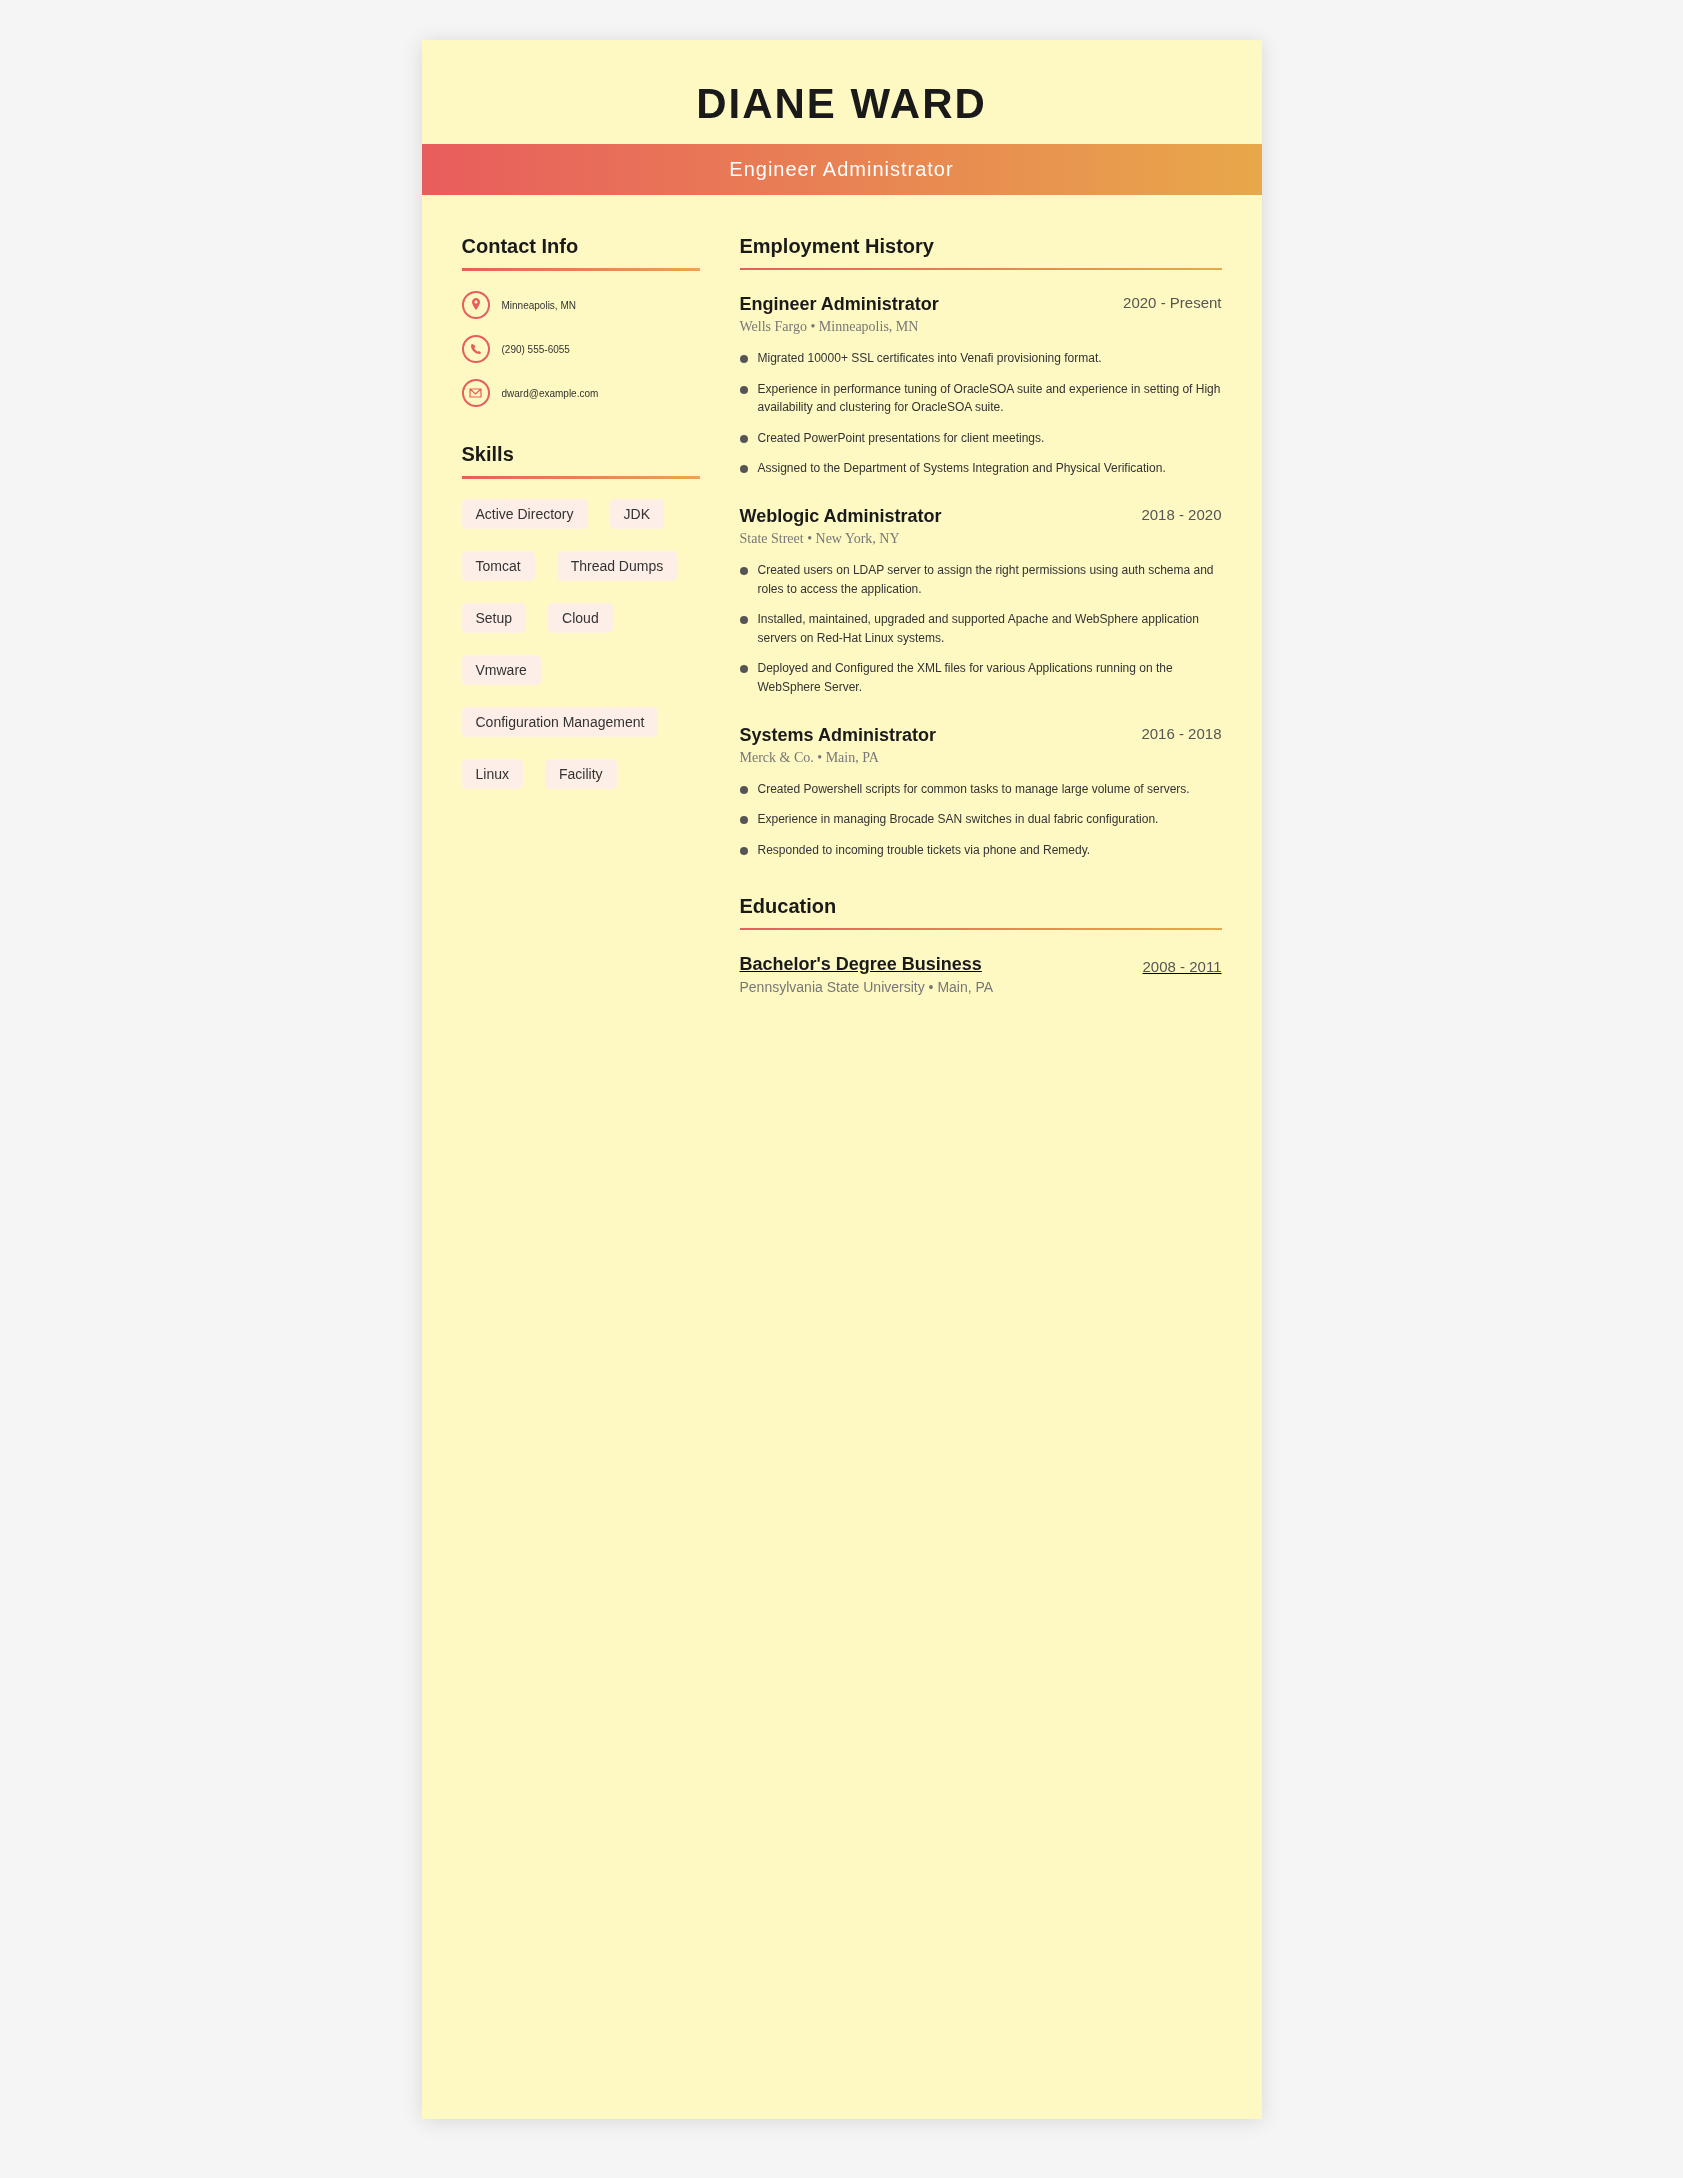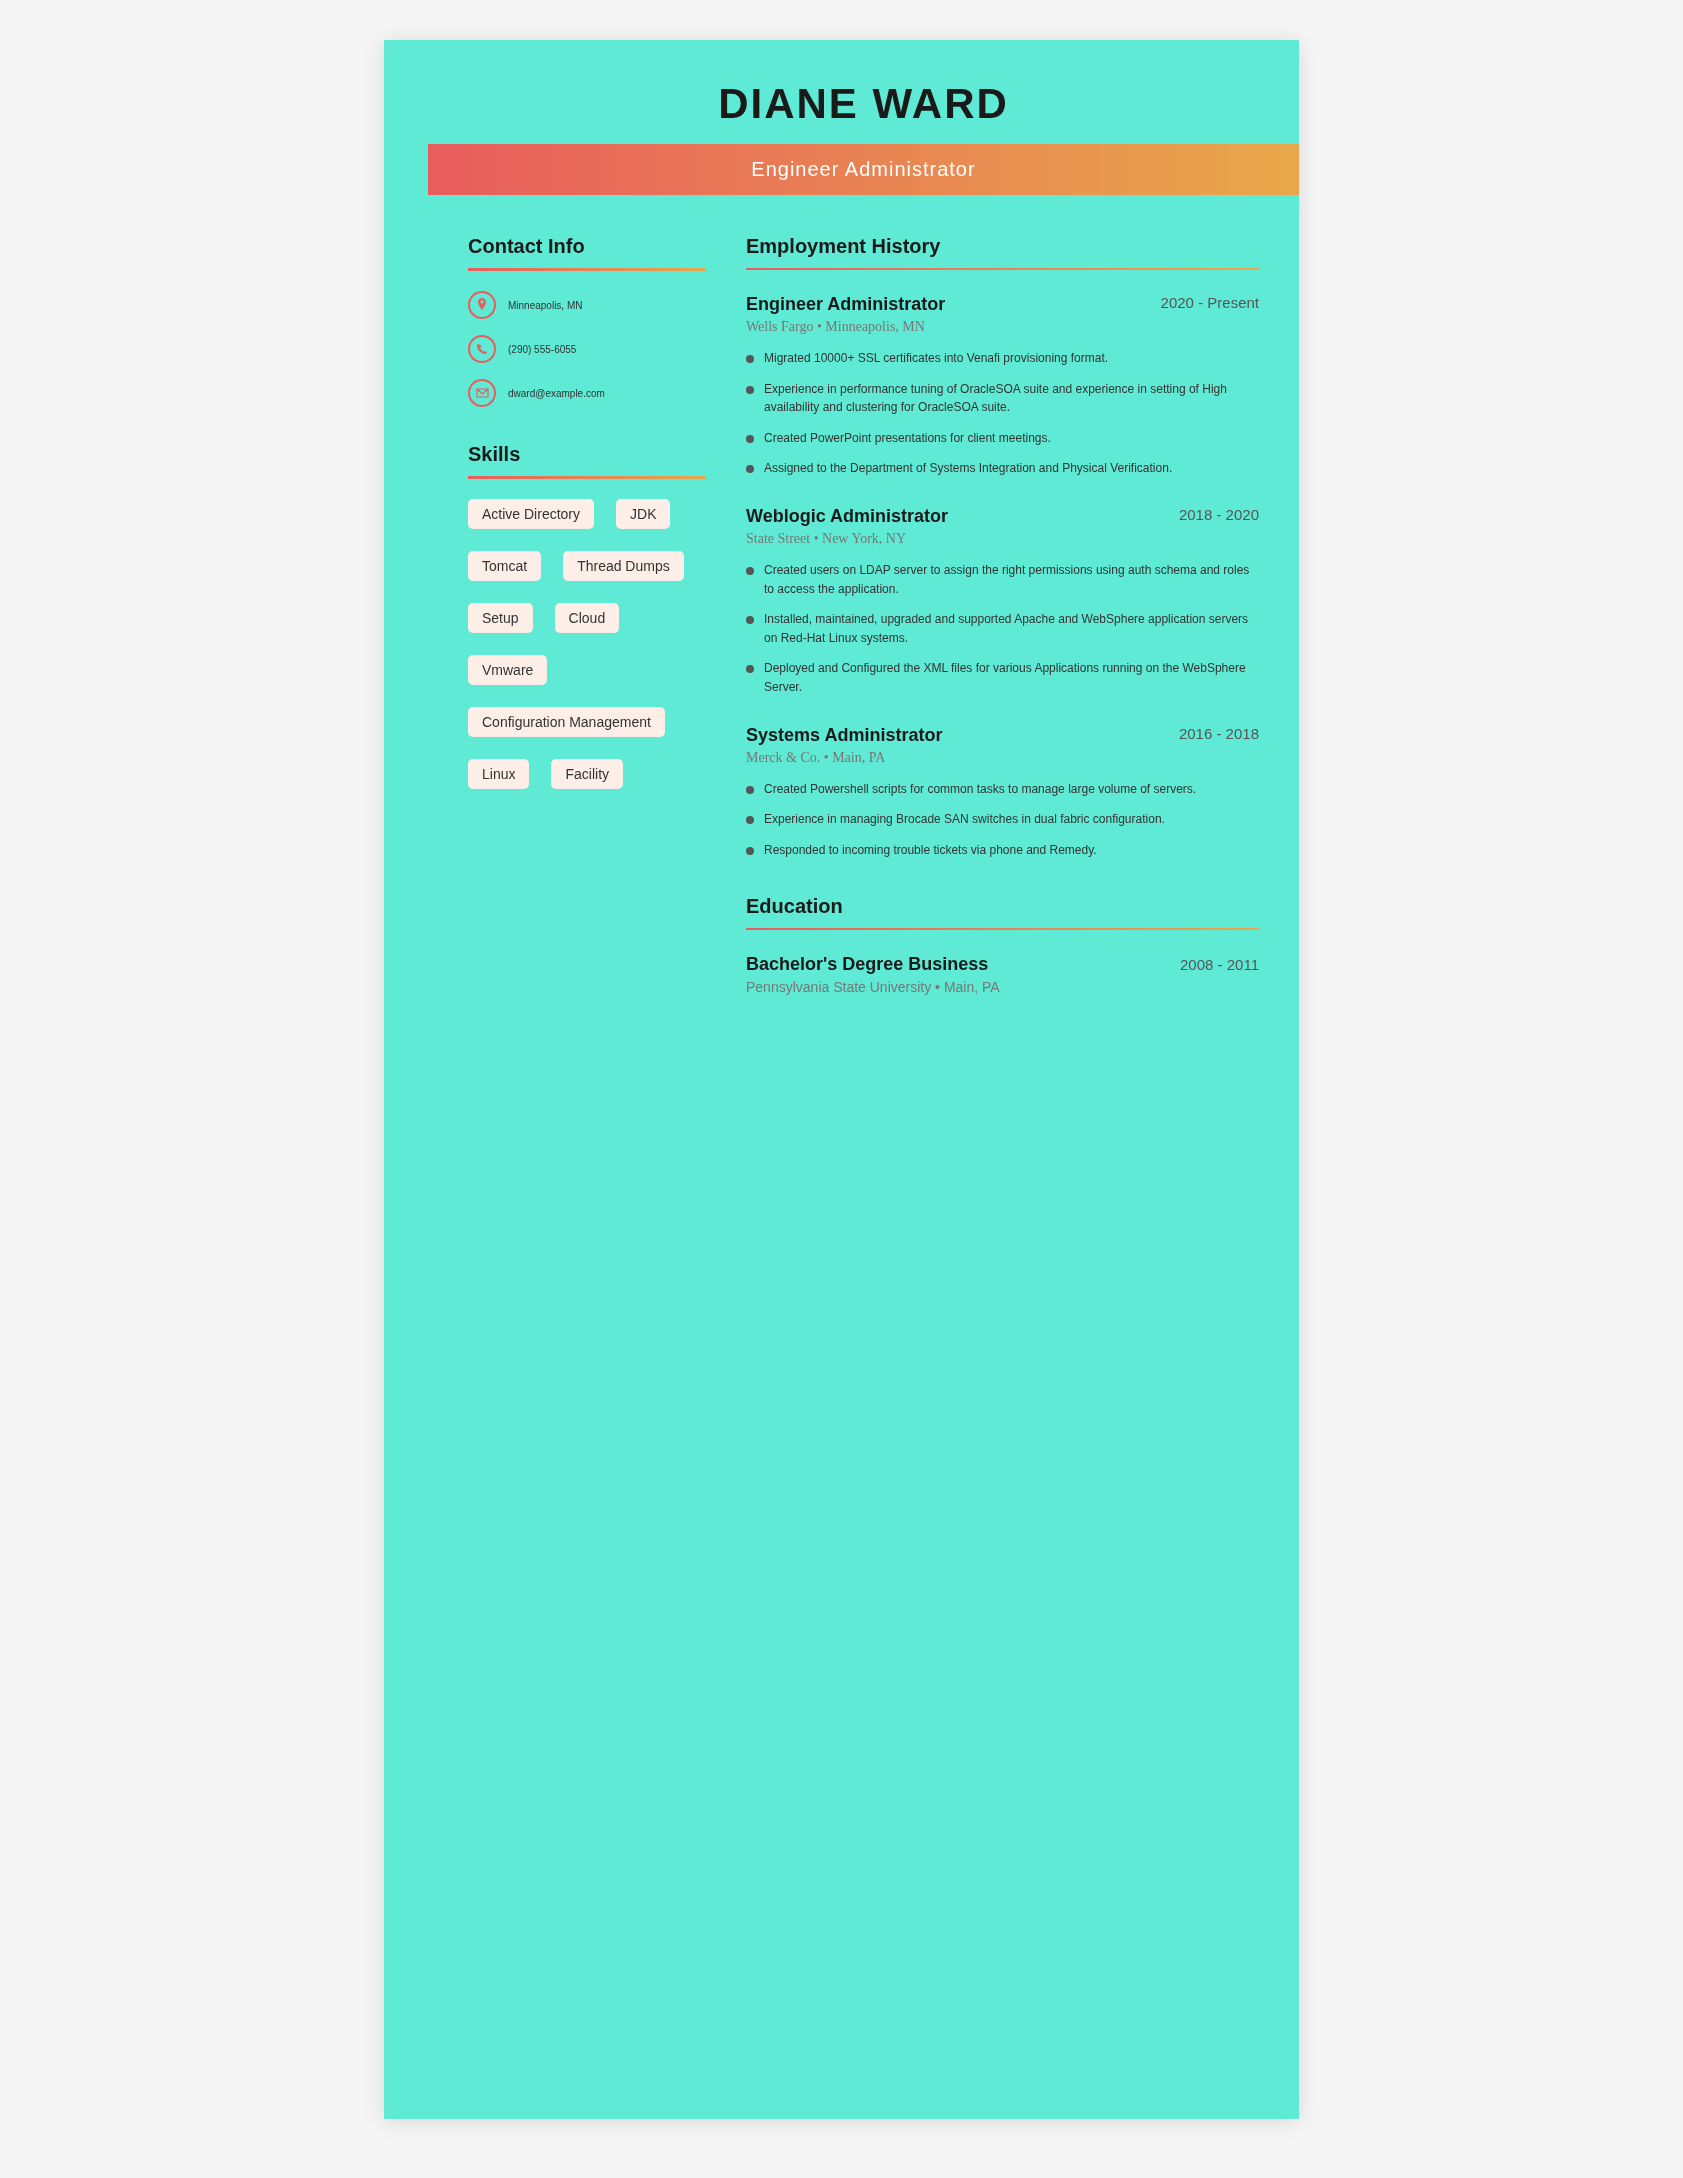--- a/index.html
+++ b/index.html
@@ -6,25 +6,24 @@
     body {
       font-family: Georgia, 'Times New Roman', serif;
       background: #f5f5f5;
       display: flex;
       justify-content: center;
       align-items: flex-start;
       min-height: 2178px;
       padding: 40px 20px;
     }
     .resume {
-      background: #5eead4;
-      width: 915px;
+      background: #fef9c3;
+      width: 840px;
       min-height: 2079px;
       box-shadow: 0 2px 20px rgba(0,0,0,0.12);
-      padding-left: 44px;
     }
     
     .header {
       text-align: center;
       padding: 40px 20px 0;
     }
     .header-name {
       font-size: 42px;
       font-weight: 900;
       letter-spacing: 2px;
@@ -162,21 +161,22 @@
       border-radius: 50%;
       margin-top: 6px;
       flex-shrink: 0;
     }
     .job-entry {
       margin-bottom: 28px;
     }
     .edu-header {
       display: flex;
       justify-content: space-between;
-      align-items: center;
+      align-items: flex-end;
+      text-decoration: underline;
     }
     .edu-title {
       font-size: 18px;
       font-weight: 700;
       font-family: Arial, sans-serif;
       color: #1a1a1a;
     }
     .edu-dates {
       font-size: 15px;
       color: #555;

